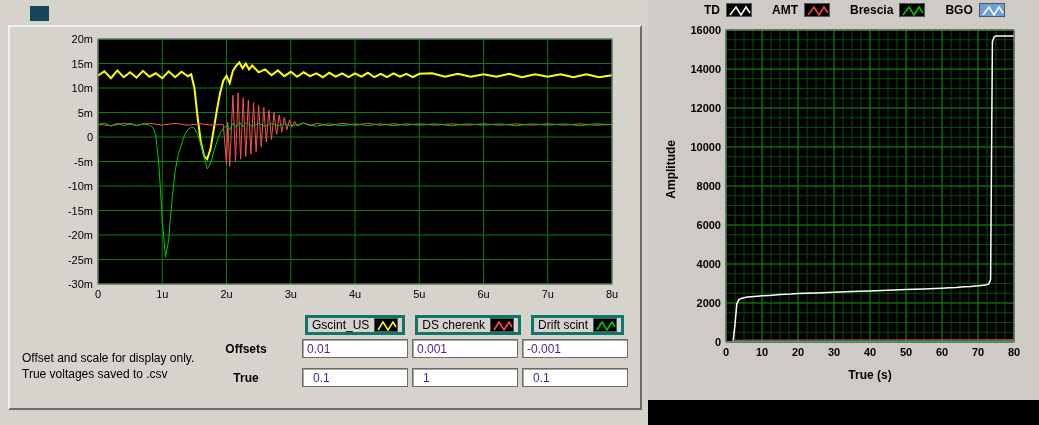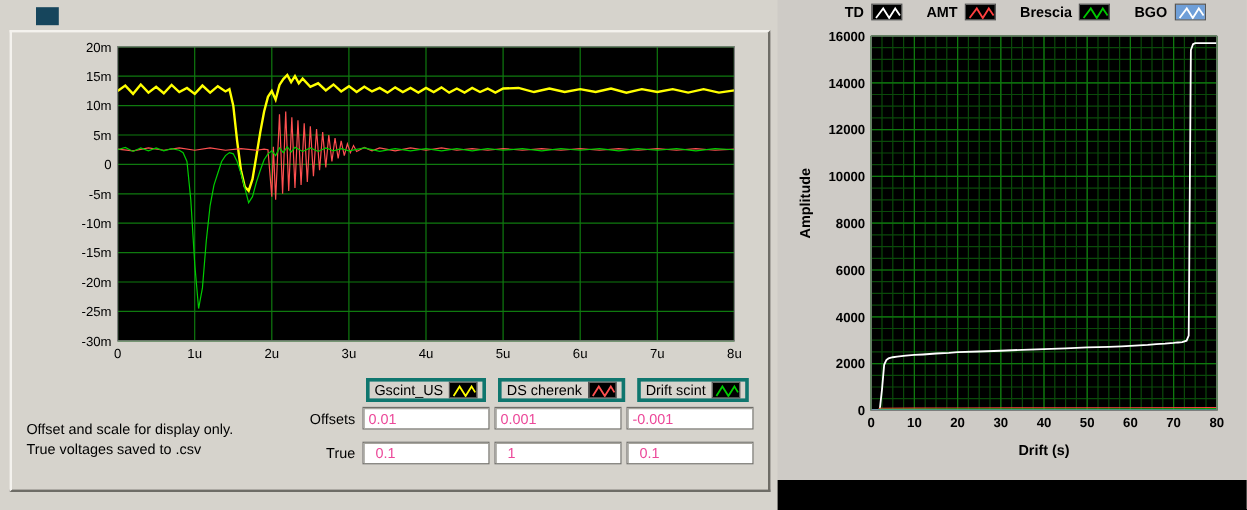--- a/index.html
+++ b/index.html
@@ -26,29 +26,29 @@
     position:absolute; left:295px; top:288px;
     display:flex; gap:10px; align-items:center;
   }
   .legend-item {
     display:flex; align-items:center; gap:5px;
     border:3px solid #0f766e; background:#d6d3cc;
     padding:2px 4px; height:20px; cursor:pointer;
   }
   .legend-item span { font-size:12px; }
 
-  .ctl-label { position:absolute; font-size:12px; font-weight:normal; text-align:right; width:100px; }
+  .ctl-label { position:absolute; font-size:12px; font-weight:bold; text-align:center; width:100px; }
   .offsets-label { left:186px; top:315px; }
   .scale-label   { left:186px; top:344px; }
   .ctl-field {
     position:absolute; width:106px; height:19px;
     background:#ffffff; border:1px solid #6f6d67;
     box-shadow: inset 1px 1px 0 #a7a59e;
     font-size:12px; font-family:"Liberation Sans",sans-serif;
-    padding:1px 4px; color:#ec4899;
+    padding:1px 4px; color:#4c1d95;
   }
   .row-offsets { top:312px; }
   .row-scale   { top:341px;padding-left:10px; }
   .f1 { left:292px; } .f2 { left:402px; } .f3 { left:512px; }
 
   .note { position:absolute; left:12px; top:323px; font-size:12px; line-height:16px; }
 
   .right-region {
     position:absolute; left:648px; top:0; width:391px; height:400px;
     background:#cecbc6;
@@ -319,16 +319,16 @@
       <text x="154" y="334" fill="#000000" text-anchor="middle" font-size="11">30</text>
       <text x="190" y="334" fill="#000000" text-anchor="middle" font-size="11">40</text>
       <text x="226" y="334" fill="#000000" text-anchor="middle" font-size="11">50</text>
       <text x="262" y="334" fill="#000000" text-anchor="middle" font-size="11">60</text>
       <text x="298" y="334" fill="#000000" text-anchor="middle" font-size="11">70</text>
       <text x="334" y="334" fill="#000000" text-anchor="middle" font-size="11">80</text>
       <rect x="46" y="8" width="288" height="312" fill="none" stroke="#7d7d7d" stroke-width="1"></rect>
     </svg>
 
   <div class="ylabel">Amplitude</div>
-  <div class="xlabel">Drift (s)</div>
+  <div class="xlabel">True (s)</div>
 </div>
 
 <div class="bottom-strip"></div>
 
 </body></html>

